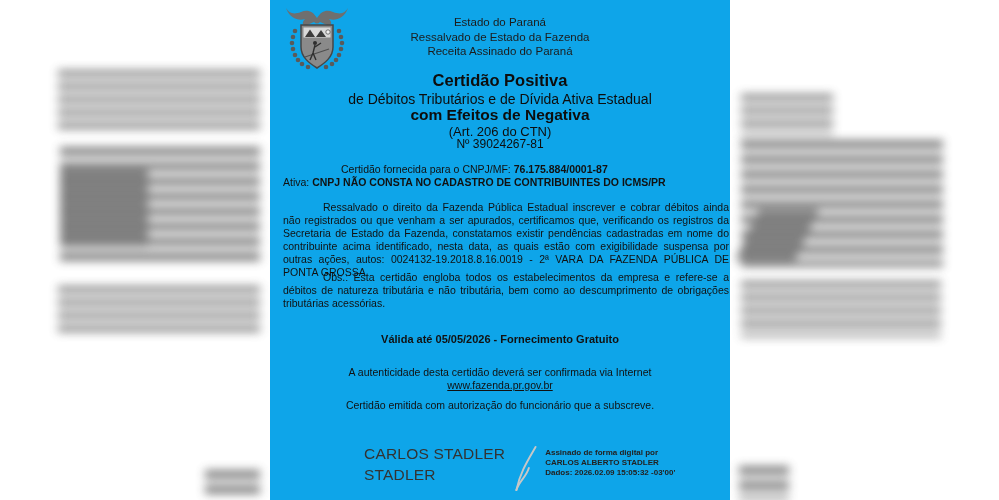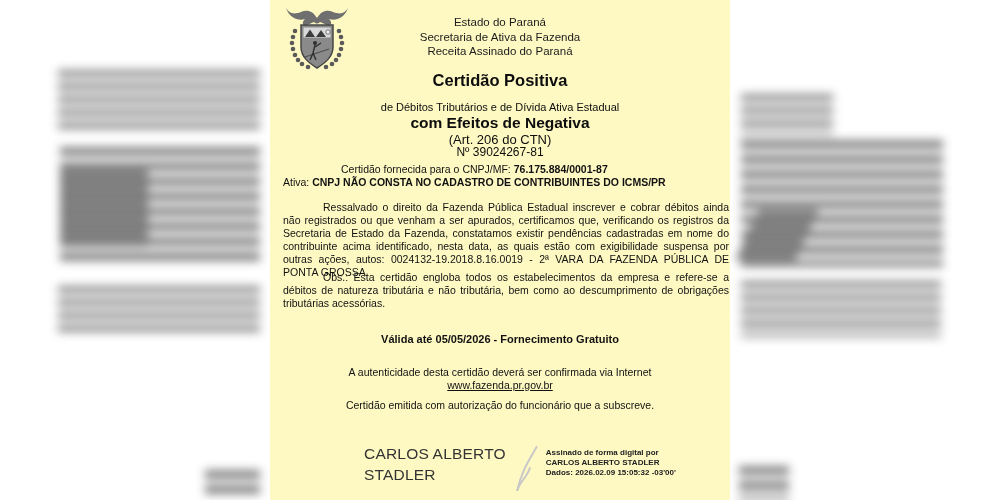--- a/index.html
+++ b/index.html
@@ -8,29 +8,29 @@
   .stage { position:relative; width:999px; height:500px; background:#fff; overflow:hidden; }
 
   
   .blur { position:absolute; filter:blur(5px); opacity:.88;
     background:repeating-linear-gradient(to bottom, rgba(118,118,118,.95) 0 7px, rgba(255,255,255,0) 7px 13px); }
   .blur.dense { background:repeating-linear-gradient(to bottom, rgba(110,110,110,.95) 0 9px, rgba(255,255,255,0) 9px 15px); }
   .blur .patch { position:absolute; background:rgba(105,105,105,.92); }
   .smudge { position:absolute; background:#4a4a4a; filter:blur(3px); border-radius:4px; }
 
   
-  .doc { position:absolute; left:270px; top:0; width:460px; height:500px; background:#fef9c3; }
+  .doc { position:absolute; left:270px; top:0; width:460px; height:500px; background:#0ea5e9; }
   .abs { position:absolute;text-align:center; }
   .center { width:460px; text-align:center; left:0; }
   .emblem { position:absolute; left:13px; top:7px; width:68px; height:64px; }
 
   .org { top:15px; font-size:11.5px; line-height:14.6px; color:#1c1c1c; }
   .title-block { top:70px; color:#0d0d0d;text-align:center; }
   .t-main  { font-size:16.5px; font-weight:bold; line-height:20px; }
-  .t-sub   { font-size:11px; line-height:13px; margin-top:11px; }
+  .t-sub   { font-size:14px; line-height:13px; margin-top:3px; }
   .t-main2 { font-size:15.5px; font-weight:bold; line-height:17px; }
   .t-art   { font-size:13px; line-height:13px; margin-top:2px; }
   .t-num   { font-size:12px; font-weight:normal; line-height:13px; }
 
   .subject { left:13px; top:163px; font-size:10.5px; line-height:12.8px; }
   .subject b { font-weight:bold; }
 
   .para { left:13px; width:446px; font-size:10.5px; line-height:13px; text-align:justify; text-indent:40px; }
   .p1 { top:201px; }
   .p2 { top:271px; }
@@ -93,21 +93,21 @@
         <circle cx="58" cy="42" r="2.3"></circle>
           <circle cx="56" cy="48" r="2.3"></circle>
           <circle cx="53" cy="53" r="2.3"></circle>
         <circle cx="49" cy="57" r="2.3"></circle>
           <circle cx="43" cy="60" r="2.3"></circle>
       </g>
     </svg>
 
     <div class="abs center org">
       <div>Estado do Paraná</div>
-      <div>Secretaria de Ativa da Fazenda</div>
+      <div>Ressalvado de Estado da Fazenda</div>
       <div>Receita Assinado do Paraná</div>
     </div>
 
     <div class="abs center title-block">
       <div class="t-main">Certidão Positiva</div>
       <div class="t-sub">de Débitos Tributários e de Dívida Ativa Estadual</div>
       <div class="t-main2">com Efeitos de Negativa</div>
       <div class="t-art">(Art. 206 do CTN)</div>
       <div class="t-num">Nº 39024267-81</div>
     </div>
@@ -126,21 +126,21 @@
     <p class="abs para p1">Ressalvado o direito da Fazenda Pública Estadual inscrever e cobrar débitos ainda não registrados ou que venham a ser apurados, certificamos que, verificando os registros da Secretaria de Estado da Fazenda, constatamos existir pendências cadastradas em nome do contribuinte acima identificado, nesta data, as quais estão com exigibilidade suspensa por outras ações, autos: 0024132-19.2018.8.16.0019 - 2ª VARA DA FAZENDA PÚBLICA DE PONTA GROSSA</p>
     <p class="abs para p2">Obs.: Esta certidão engloba todos os estabelecimentos da empresa e refere-se a débitos de natureza tributária e não tributária, bem como ao descumprimento de obrigações tributárias acessórias.</p>
 
     <div class="abs center validity">Válida até 05/05/2026 - Fornecimento Gratuito</div>
     <div class="abs center auth">A autenticidade desta certidão deverá ser confirmada via Internet</div>
     <div class="abs center url">www.fazenda.pr.gov.br</div>
     <div class="abs center emission">Certidão emitida com autorização do funcionário que a subscreve.</div>
 
     <div class="sig">
       <div class="sig-name">
-        <div>CARLOS ALBERTO</div>
+        <div>CARLOS STADLER</div>
         <div>STADLER</div>
       </div>
       <svg class="flourish" viewBox="0 0 26 50" aria-hidden="true">
         <path d="M24,2 C16,16 8,28 4,47" stroke="#c7c7c7" stroke-width="2" fill="none" stroke-linecap="round"></path>
         <path d="M4,47 C7,37 14,34 17,24" stroke="#c7c7c7" stroke-width="2" fill="none" stroke-linecap="round"></path>
       </svg>
       <div class="sig-details">
         <div>Assinado de forma digital por</div>
         <div>CARLOS ALBERTO STADLER</div>
         <div>Dados: 2026.02.09 15:05:32 -03'00'</div>

